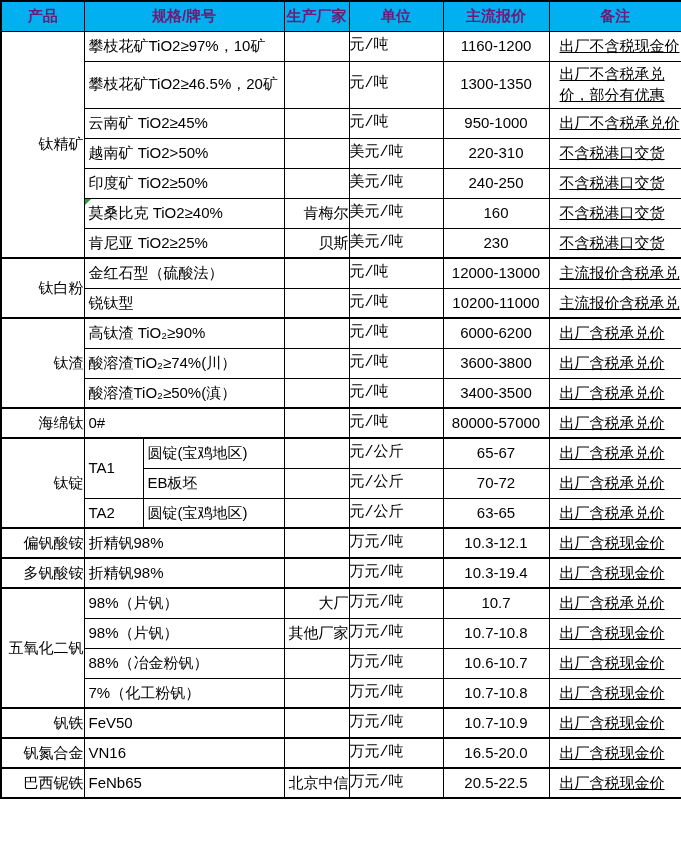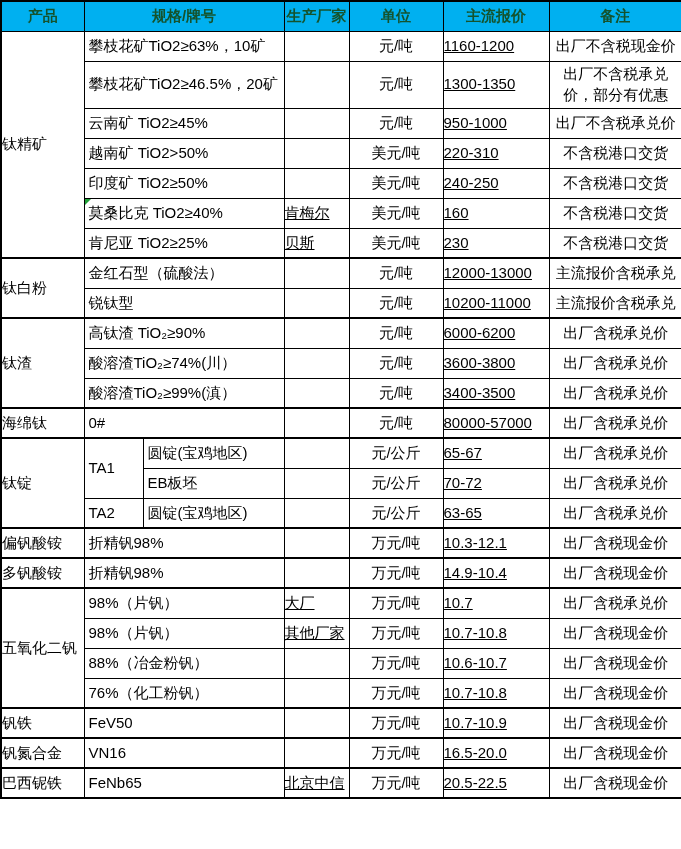--- a/index.html
+++ b/index.html
@@ -23,33 +23,33 @@
     box-sizing:border-box;
     font-size:15px;
     line-height:1.35;
     overflow:hidden;
     vertical-align:middle;
     padding:0;
   }
   .price-table thead tr{height:30px;}
   .price-table thead th{
     background:var(--header-bg);
-    color:#14532d;
+    color:#701a75;
     font-weight:bold;
     text-align:center;
     font-size:15px;
   }
   .price-table tbody tr{height:30px;}
   .price-table tbody tr.row-tall{height:47px;}
-  td.cell-product{text-align:left;margin-left:24px;}
+  td.cell-product{text-align:right;margin-left:24px;}
   td.cell-spec,td.cell-grade{text-align:left;padding-left:4px;padding-right:2px;position:relative;}
-  td.cell-mfr{text-align:left;text-decoration:underline;}
-  td.cell-unit{text-align:center;}
-  td.cell-price{text-align:left;text-decoration:underline;}
-  td.cell-remark{text-align:center;padding-left:2px;padding-right:1px;}
+  td.cell-mfr{text-align:right;}
+  td.cell-unit{font-family:Liberation Mono, monospace;}
+  td.cell-price{text-align:center;}
+  td.cell-remark{text-align:left;padding-left:10px;padding-right:1px;text-decoration:underline;}
   tr.group-start td{border-top:2px solid #000;}
   .comment-marker{
     position:absolute;
     top:0;left:0;
     width:0;height:0;
     border-top:6px solid var(--marker);
     border-right:6px solid transparent;
   }
 </style>
 </head>
@@ -72,21 +72,21 @@
       <th>生产厂家</th>
       <th>单位</th>
       <th>主流报价</th>
       <th>备注</th>
     </tr>
   </thead>
   <tbody>
 
     <tr>
       <td class="cell-product" rowspan="7">钛精矿</td>
-      <td class="cell-spec" colspan="2">攀枝花矿TiO2≥63%，10矿</td>
+      <td class="cell-spec" colspan="2">攀枝花矿TiO2≥97%，10矿</td>
       <td class="cell-mfr"></td>
       <td class="cell-unit">元/吨</td>
       <td class="cell-price">1160-1200</td>
       <td class="cell-remark">出厂不含税现金价</td>
     </tr>
     <tr class="row-tall">
       <td class="cell-spec" colspan="2">攀枝花矿TiO2≥46.5%，20矿</td>
       <td class="cell-mfr"></td>
       <td class="cell-unit">元/吨</td>
       <td class="cell-price">1300-1350</td>
@@ -153,21 +153,21 @@
       <td class="cell-remark">出厂含税承兑价</td>
     </tr>
     <tr>
       <td class="cell-spec" colspan="2">酸溶渣TiO₂≥74%(川）</td>
       <td class="cell-mfr"></td>
       <td class="cell-unit">元/吨</td>
       <td class="cell-price">3600-3800</td>
       <td class="cell-remark">出厂含税承兑价</td>
     </tr>
     <tr>
-      <td class="cell-spec" colspan="2">酸溶渣TiO₂≥99%(滇）</td>
+      <td class="cell-spec" colspan="2">酸溶渣TiO₂≥50%(滇）</td>
       <td class="cell-mfr"></td>
       <td class="cell-unit">元/吨</td>
       <td class="cell-price">3400-3500</td>
       <td class="cell-remark">出厂含税承兑价</td>
     </tr>
 
     <tr class="group-start">
       <td class="cell-product">海绵钛</td>
       <td class="cell-spec" colspan="2">0#</td>
       <td class="cell-mfr"></td>
@@ -208,21 +208,21 @@
       <td class="cell-unit">万元/吨</td>
       <td class="cell-price">10.3-12.1</td>
       <td class="cell-remark">出厂含税现金价</td>
     </tr>
 
     <tr class="group-start">
       <td class="cell-product">多钒酸铵</td>
       <td class="cell-spec" colspan="2">折精钒98%</td>
       <td class="cell-mfr"></td>
       <td class="cell-unit">万元/吨</td>
-      <td class="cell-price">14.9-10.4</td>
+      <td class="cell-price">10.3-19.4</td>
       <td class="cell-remark">出厂含税现金价</td>
     </tr>
 
     <tr class="group-start">
       <td class="cell-product" rowspan="4">五氧化二钒</td>
       <td class="cell-spec" colspan="2">98%（片钒）</td>
       <td class="cell-mfr">大厂</td>
       <td class="cell-unit">万元/吨</td>
       <td class="cell-price">10.7</td>
       <td class="cell-remark">出厂含税承兑价</td>
@@ -235,21 +235,21 @@
       <td class="cell-remark">出厂含税现金价</td>
     </tr>
     <tr>
       <td class="cell-spec" colspan="2">88%（冶金粉钒）</td>
       <td class="cell-mfr"></td>
       <td class="cell-unit">万元/吨</td>
       <td class="cell-price">10.6-10.7</td>
       <td class="cell-remark">出厂含税现金价</td>
     </tr>
     <tr>
-      <td class="cell-spec" colspan="2">76%（化工粉钒）</td>
+      <td class="cell-spec" colspan="2">7%（化工粉钒）</td>
       <td class="cell-mfr"></td>
       <td class="cell-unit">万元/吨</td>
       <td class="cell-price">10.7-10.8</td>
       <td class="cell-remark">出厂含税现金价</td>
     </tr>
 
     <tr class="group-start">
       <td class="cell-product">钒铁</td>
       <td class="cell-spec" colspan="2">FeV50</td>
       <td class="cell-mfr"></td>

